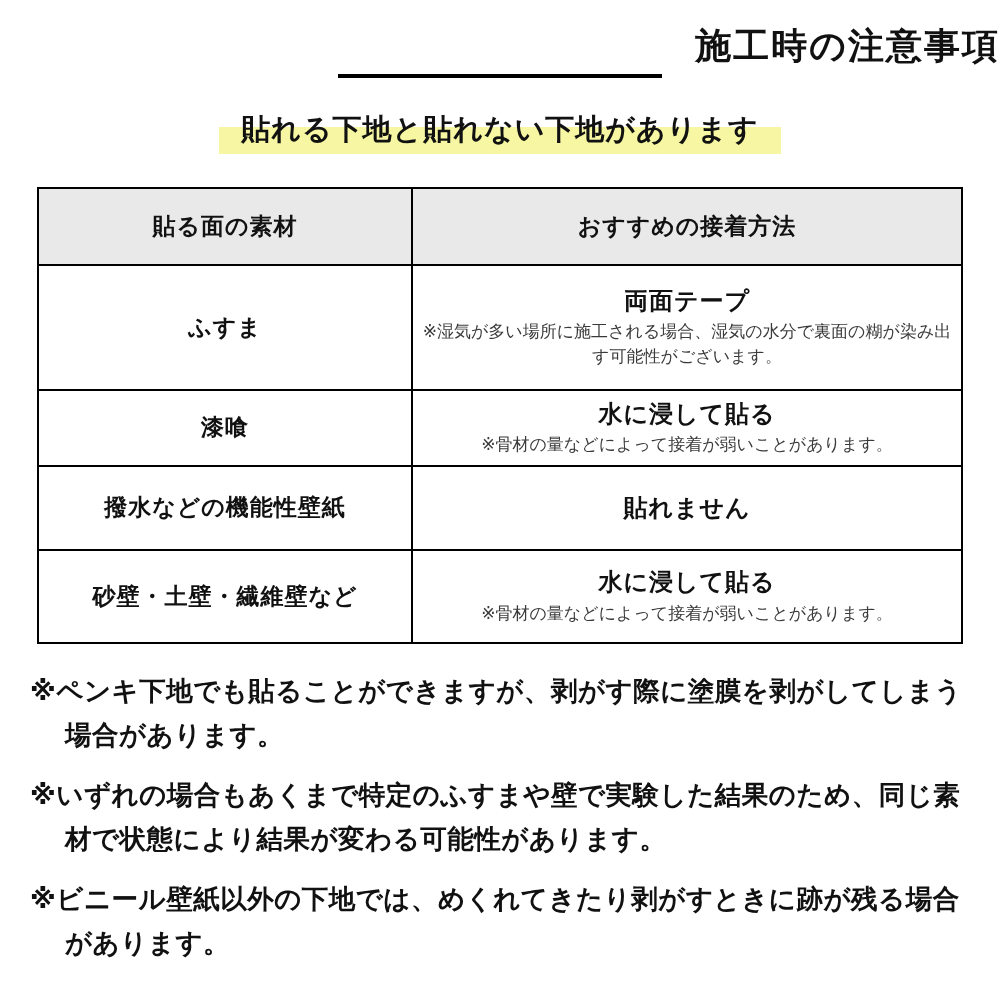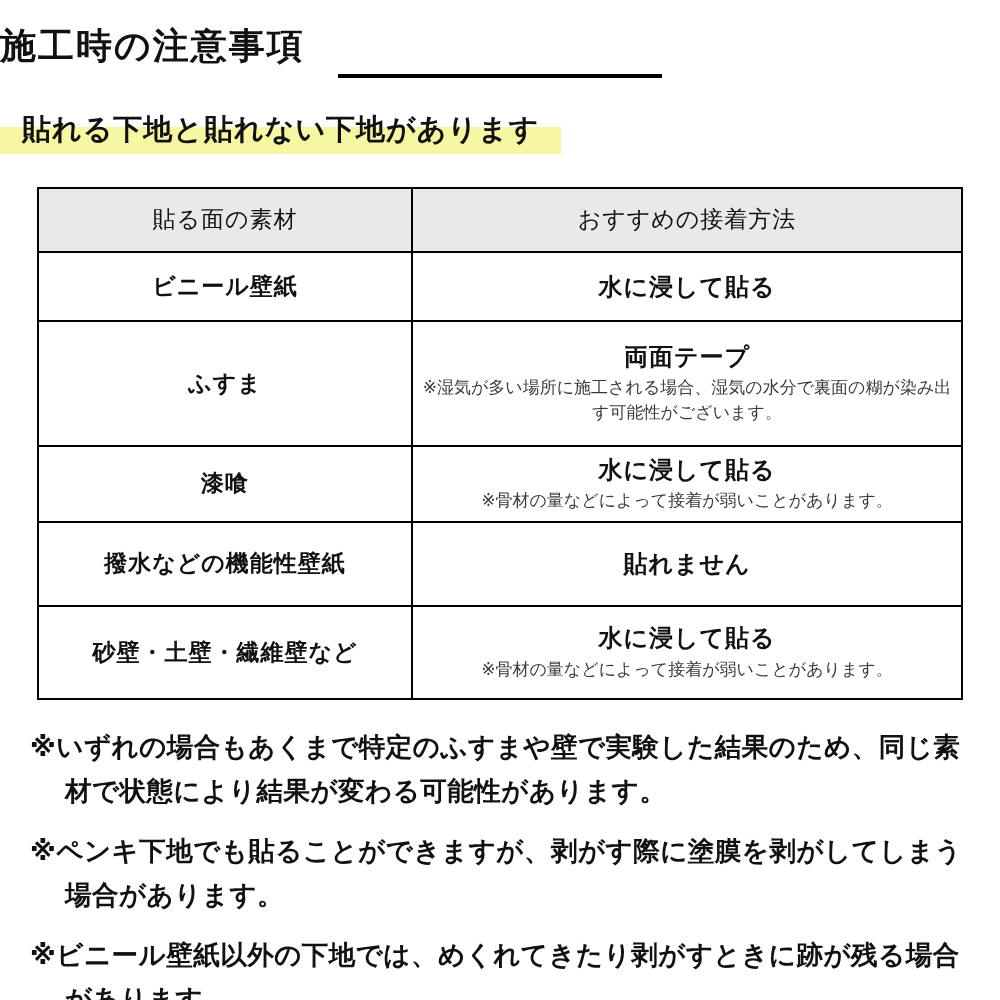--- a/index.html
+++ b/index.html
@@ -11,32 +11,32 @@
   }
   *{margin:0;padding:0;box-sizing:border-box;}
   html,body{background:#ffffff;}
   body{
     width:1000px;height:1000px;
     font-family:"Liberation Sans","DejaVu Sans",sans-serif;
     color:var(--ink);
     overflow:hidden;
   }
   
-  .title-wrap{margin-top:22px;text-align:left;}
+  .title-wrap{margin-top:22px;text-align:right;}
   .page-title{
     display:inline-block;
     font-size:36px;font-weight:700;
     letter-spacing:2px;line-height:1.35;
   }
   .title-underline{
     width:324px;height:4px;background:var(--line);
     margin:3px auto 0;
   }
   
-  .subtitle-wrap{margin-top:32px;}
+  .subtitle-wrap{margin-top:32px;text-align:center;}
   .subtitle{
     display:inline-block;
     font-size:29px;font-weight:700;letter-spacing:1px;line-height:1.35;
     padding:0 22px 5px;
     background:linear-gradient(to bottom,transparent 38%,var(--hl) 38%);
   }
   
   .substrate-table{
     border-collapse:collapse;
     margin:33px auto 0;
@@ -45,22 +45,22 @@
   }
   .substrate-table col.c-material{width:374px;}
   .substrate-table col.c-method{width:550px;}
   .substrate-table th,.substrate-table td{
     border:2px solid var(--line);
     text-align:center;vertical-align:middle;
     padding:4px 8px;
   }
   .substrate-table th{
     background:var(--header-bg);
-    font-size:23px;font-weight:400;letter-spacing:1px;
-    height:64px;
+    font-size:23px;font-weight:700;letter-spacing:1px;
+    height:77px;
   }
   td.material{font-size:23px;font-weight:700;letter-spacing:1px;}
   td.method{font-size:24px;}
   .method-main{font-weight:700;letter-spacing:1px;font-size:24px;line-height:1.3;}
   .method-note{
     font-size:17px;font-weight:400;color:var(--note-ink);
     line-height:1.5;margin-top:3px;letter-spacing:0;
   }
   tr.row-0{height:69px;}
   tr.row-1{height:125px;}
@@ -94,26 +94,20 @@
       <col class="c-material">
       <col class="c-method">
     </colgroup>
   <thead>
     <tr>
       <th>貼る面の素材</th>
       <th>おすすめの接着方法</th>
     </tr>
   </thead>
   <tbody>
-    <tr class="row-0">
-      <td class="material">ビニール壁紙</td>
-      <td class="method">
-        <div class="method-main">水に浸して貼る</div>
-      </td>
-    </tr>
     <tr class="row-1">
       <td class="material">ふすま</td>
       <td class="method">
         <div class="method-main">両面テープ</div>
         <div class="method-note">※湿気が多い場所に施工される場合、湿気の水分で裏面の糊が染み出す可能性がございます。</div>
       </td>
     </tr>
     <tr class="row-2">
       <td class="material">漆喰</td>
       <td class="method">
@@ -131,16 +125,16 @@
       <td class="material">砂壁・土壁・繊維壁など</td>
       <td class="method">
         <div class="method-main">水に浸して貼る</div>
         <div class="method-note">※骨材の量などによって接着が弱いことがあります。</div>
       </td>
     </tr>
   </tbody>
 </table>
 
 <div class="footnotes">
+  <p class="footnote">※ペンキ下地でも貼ることができますが、剥がす際に塗膜を剥がしてしまう場合があります。</p>
   <p class="footnote">※いずれの場合もあくまで特定のふすまや壁で実験した結果のため、同じ素材で状態により結果が変わる可能性があります。</p>
-  <p class="footnote">※ペンキ下地でも貼ることができますが、剥がす際に塗膜を剥がしてしまう場合があります。</p>
   <p class="footnote">※ビニール壁紙以外の下地では、めくれてきたり剥がすときに跡が残る場合があります。</p>
 </div>
 
 </body></html>

